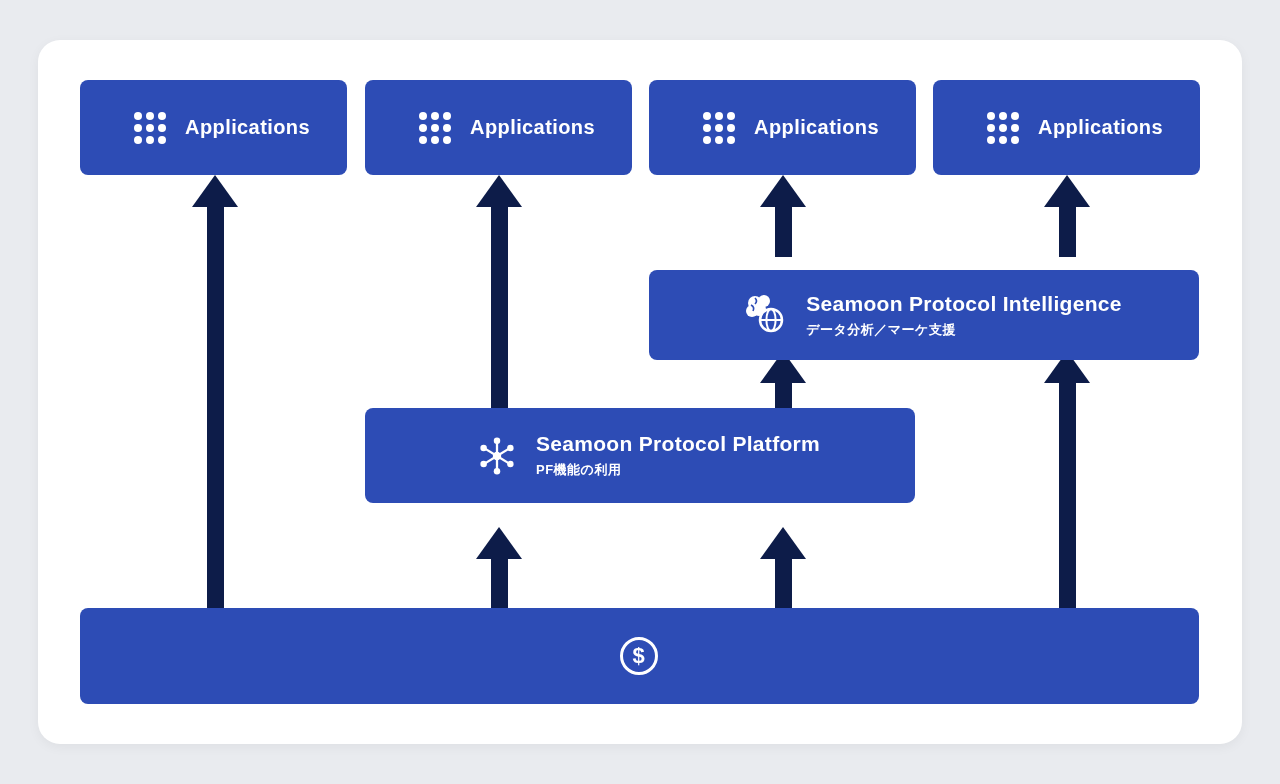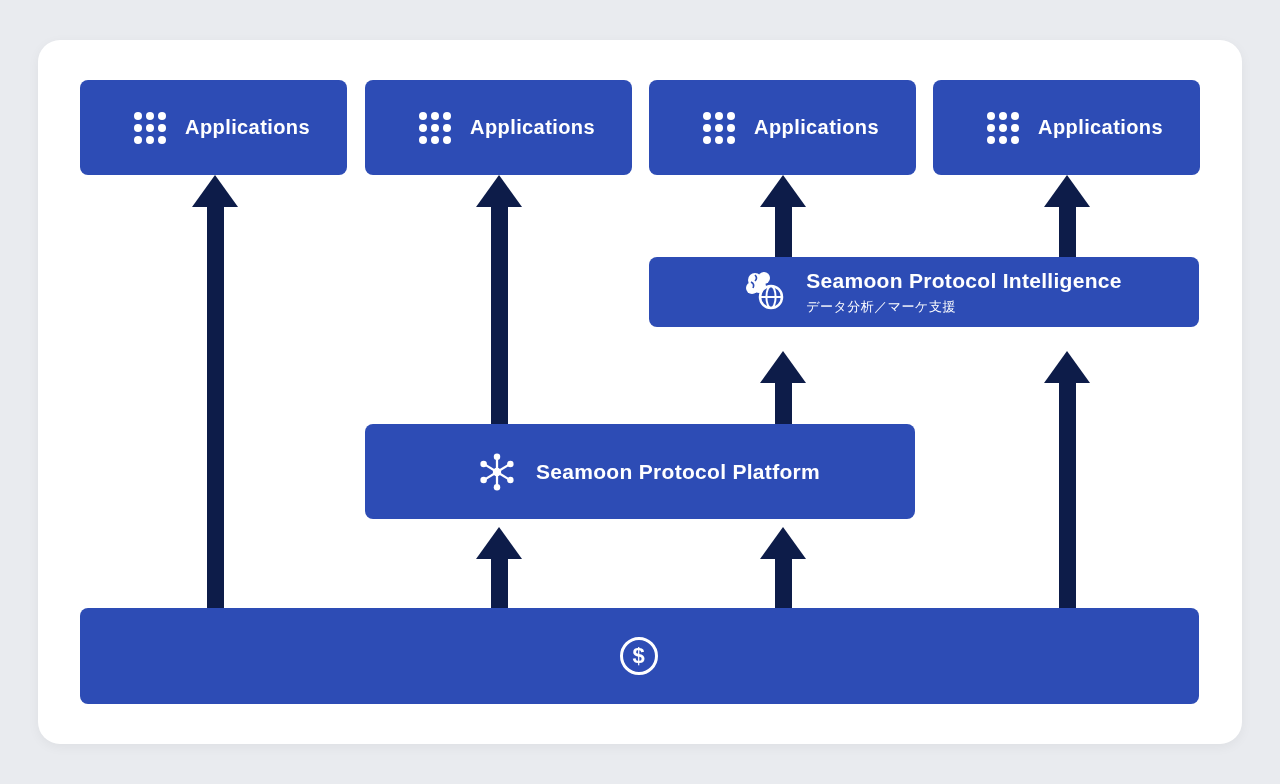--- a/index.html
+++ b/index.html
@@ -23,21 +23,21 @@
     display:flex; align-items:center; justify-content:center;
     gap:18px;
     color:#ffffff;
     z-index:2;
     padding-left:16px;
   }
   .app-box { width:267px; height:95px; top:80px; }
   .app-label { font-size:20px; font-weight:bold; letter-spacing:0.4px; }
   .titles { display:flex; flex-direction:column; gap:5px; }
   .title { font-size:21px; font-weight:bold; letter-spacing:0.3px; }
-  .subtitle { font-size:13px; font-weight:normal; letter-spacing:0.5px; }
+  .subtitle { font-size:13px; font-weight:bold; letter-spacing:0.5px; }
   .arrow {
     position:absolute;
     display:flex; flex-direction:column; align-items:center;
     z-index:1;
   }
   .arrow .head {
     width:0; height:0;
     border-left:23px solid transparent;
     border-right:23px solid transparent;
     border-bottom:32px solid var(--arrow, #0d1c49);
@@ -155,42 +155,42 @@
           <circle cx="29" cy="17" r="4"></circle>
           <circle cx="5" cy="29" r="4"></circle>
           <circle cx="17" cy="29" r="4"></circle>
           <circle cx="29" cy="29" r="4"></circle>
         </g>
       </svg>
   </span>
   <span class="app-label">Applications</span>
 </div>
 
-<div class="box" style="left:649px; top:257px; width:550px; height:70px">
+<div class="box" style="left:649px; top:270px; width:550px; height:90px">
   <span class="icon">
     <svg width="46" height="46" viewBox="0 0 46 46">
       <g fill="#ffffff">
         <circle cx="13" cy="11" r="7"></circle>
           <circle cx="22" cy="9" r="6"></circle>
           <circle cx="10" cy="19" r="6"></circle>
           <circle cx="17" cy="17" r="7"></circle>
       </g>
       <path d="M13 6 q3 3 0 6 M9 13 q4 2 2 6" stroke="#2d4cb5" stroke-width="1.6" fill="none"></path>
       <circle cx="29" cy="28" r="11" style="fill:var(--box,#2d4cb5)" stroke="#ffffff" stroke-width="2.5"></circle>
       <ellipse cx="29" cy="28" rx="4.6" ry="11" fill="none" stroke="#ffffff" stroke-width="2"></ellipse>
       <path d="M18.5 28 H39.5" stroke="#ffffff" stroke-width="2"></path>
     </svg>
   </span>
   <span class="titles">
     <span class="title">Seamoon Protocol Intelligence</span>
     <span class="subtitle">データ分析／マーケ支援</span>
   </span>
 </div>
 
-<div class="box" style="left:365px; top:424px; width:550px; height:95px">
+<div class="box" style="left:365px; top:408px; width:550px; height:95px">
   <span class="icon">
     <svg width="42" height="42" viewBox="0 0 44 44">
       <g stroke="#ffffff" stroke-width="2.4">
         <line x1="22" y1="22" x2="22" y2="7"></line>
         <line x1="22" y1="22" x2="35" y2="14"></line>
         <line x1="22" y1="22" x2="35" y2="30"></line>
         <line x1="22" y1="22" x2="22" y2="37"></line>
         <line x1="22" y1="22" x2="9" y2="30"></line>
         <line x1="22" y1="22" x2="9" y2="14"></line>
       </g>
@@ -200,20 +200,21 @@
           <circle cx="36" cy="13.5" r="3.4"></circle>
           <circle cx="36" cy="30.5" r="3.4"></circle>
           <circle cx="22" cy="38" r="3.4"></circle>
           <circle cx="8" cy="30.5" r="3.4"></circle>
           <circle cx="8" cy="13.5" r="3.4"></circle>
       </g>
     </svg>
   </span>
   <span class="titles">
     <span class="title">Seamoon Protocol Platform</span>
+    <span class="subtitle">PF機能の利用</span>
   </span>
 </div>
 
 <div class="box" style="left:80px; top:608px; width:1119px; height:96px">
   <span class="icon dollar-circle">$</span>
   <span class="titles">
   </span>
 </div>
 
 </body></html>

